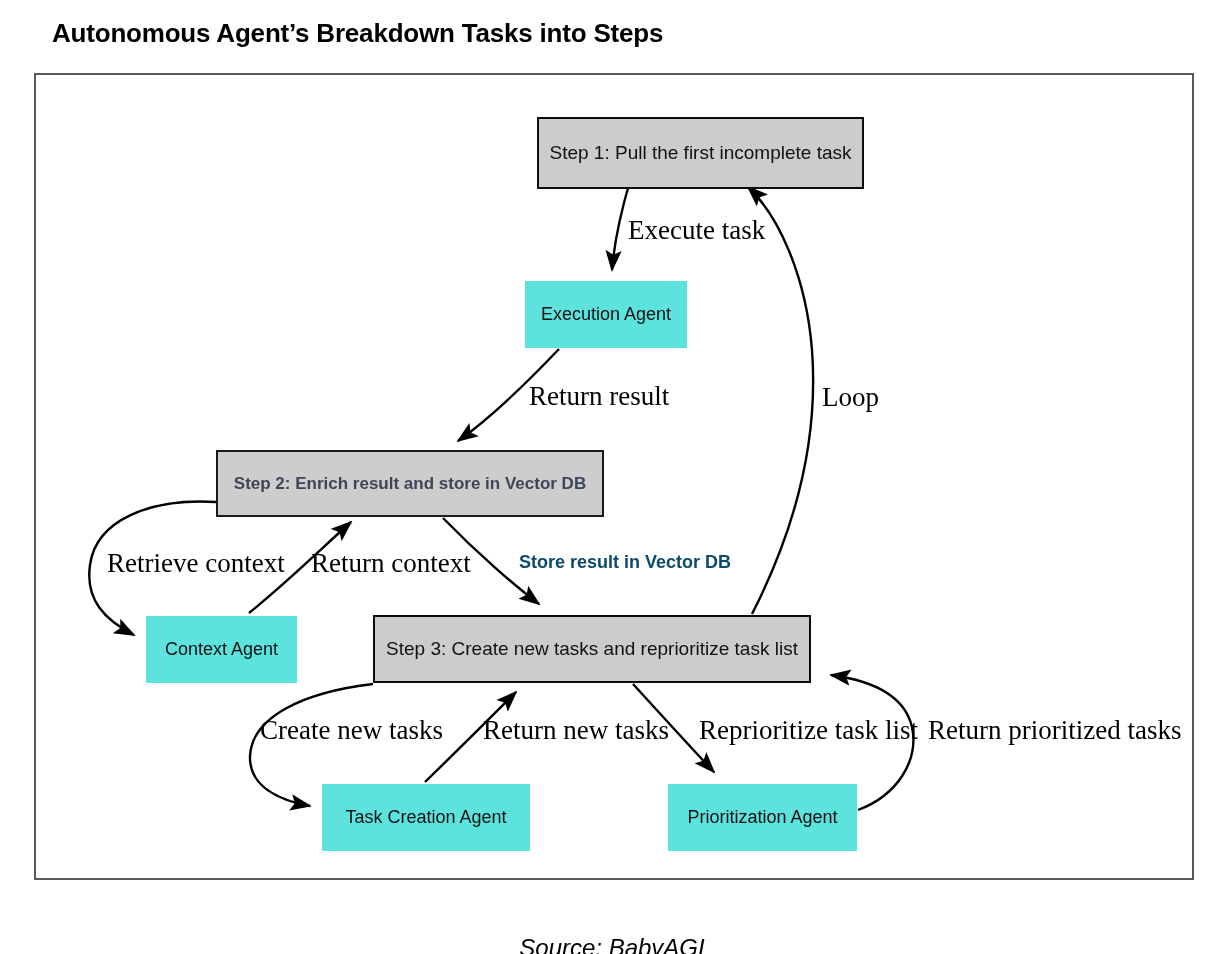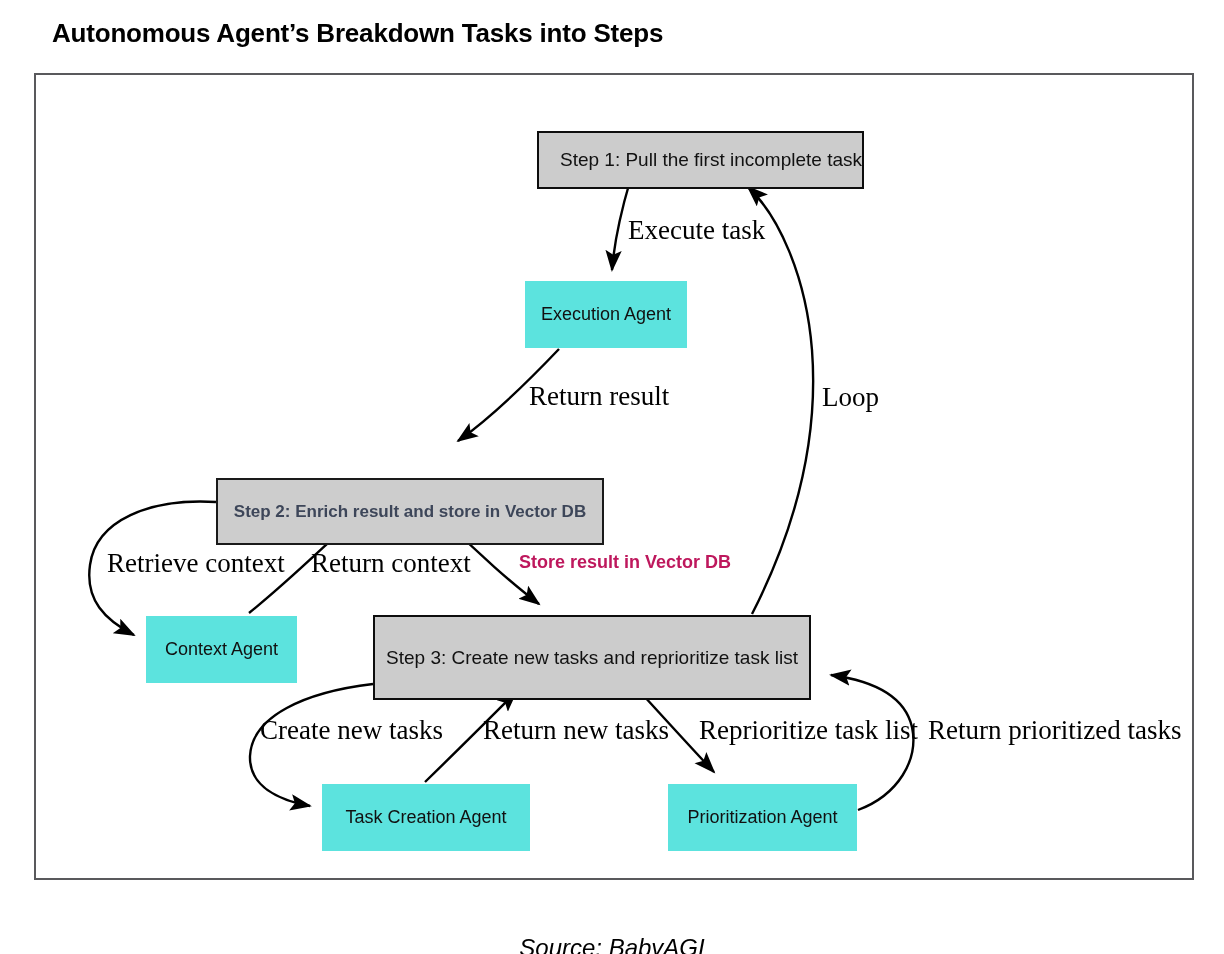--- a/index.html
+++ b/index.html
@@ -79,21 +79,21 @@
     font-family: "Liberation Serif", serif;
     font-size: 27px;
     color: #000000;
     white-space: nowrap;
     background: transparent;
   }
   .edge-label.label-alt {
     font-family: "Liberation Sans", sans-serif;
     font-weight: bold;
     font-size: 18px;
-    color: #be185d;
+    color: #0c4a6e;
   }
   #source-caption {
     position: absolute;
     left: 0;
     top: 902px;
     width: 1224px;
     text-align: center;
     font-family: "Liberation Sans", sans-serif;
     font-style: italic;
     font-size: 24px;
@@ -131,37 +131,37 @@
 
     <path d="M 373,684 C 305,692 252,716 250,756 C 249,786 278,800 310,806" fill="none" stroke="#000000" stroke-width="2.4" marker-end="url(#arrowhead)"></path>
 
     <path d="M 425,782 C 460,748 495,713 516,692" fill="none" stroke="#000000" stroke-width="2.4" marker-end="url(#arrowhead)"></path>
 
     <path d="M 633,684 C 664,718 695,752 714,772" fill="none" stroke="#000000" stroke-width="2.4" marker-end="url(#arrowhead)"></path>
 
     <path d="M 858,810 C 898,795 919,760 912,727 C 905,697 875,681 831,675" fill="none" stroke="#000000" stroke-width="2.4" marker-end="url(#arrowhead)"></path>
   </svg>
 
-  <div class="node node-step" style="left:537px; top:131px; width:327px; height:58px;justify-content:flex-end;">
+  <div class="node node-step" style="left:537px; top:117px; width:327px; height:72px;">
     <span>Step 1: Pull the first incomplete task</span>
   </div>
 
   <div class="node node-agent" style="left:525px; top:281px; width:162px; height:67px;">
     <span>Execution Agent</span>
   </div>
 
-  <div class="node node-step step-alt" style="left:216px; top:450px; width:388px; height:67px;margin-top:28px;">
+  <div class="node node-step step-alt" style="left:216px; top:450px; width:388px; height:67px;">
     <span>Step 2: Enrich result and store in Vector DB</span>
   </div>
 
   <div class="node node-agent" style="left:146px; top:616px; width:151px; height:67px;">
     <span>Context Agent</span>
   </div>
 
-  <div class="node node-step" style="left:373px; top:615px; width:438px; height:85px;">
+  <div class="node node-step" style="left:373px; top:615px; width:438px; height:68px;">
     <span>Step 3: Create new tasks and reprioritize task list</span>
   </div>
 
   <div class="node node-agent" style="left:322px; top:784px; width:208px; height:67px;">
     <span>Task Creation Agent</span>
   </div>
 
   <div class="node node-agent" style="left:668px; top:784px; width:189px; height:67px;">
     <span>Prioritization Agent</span>
   </div>

